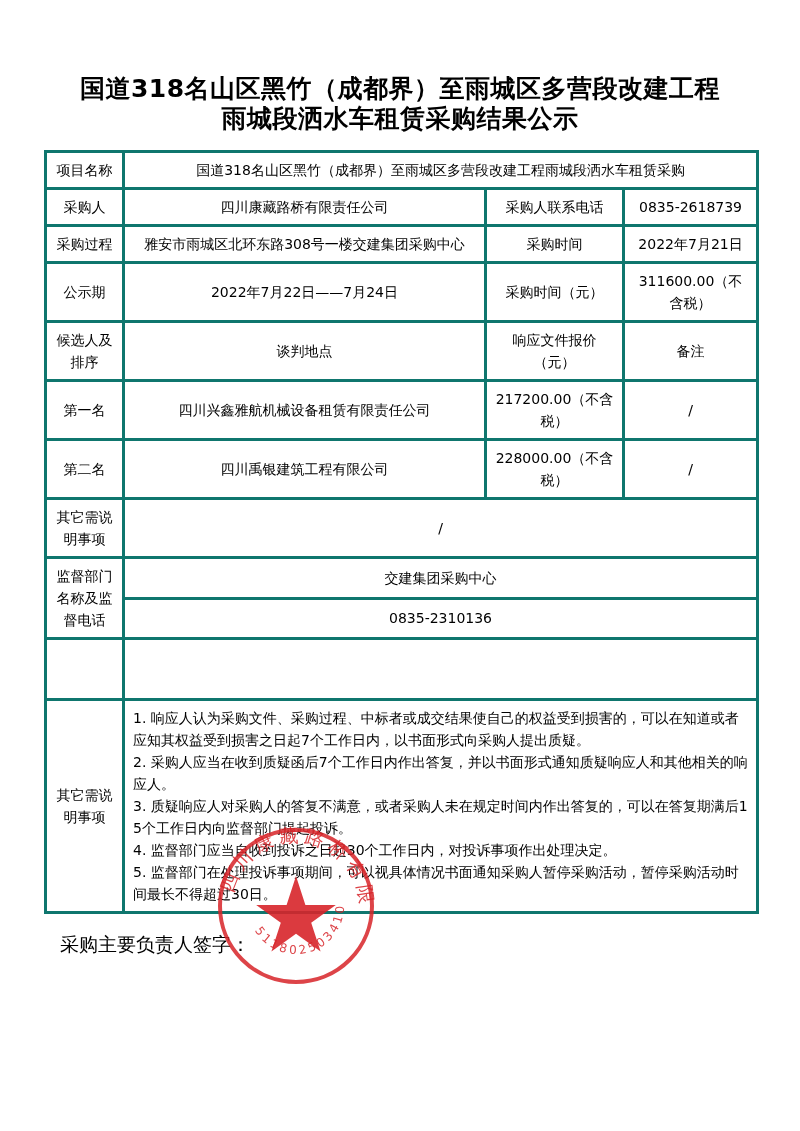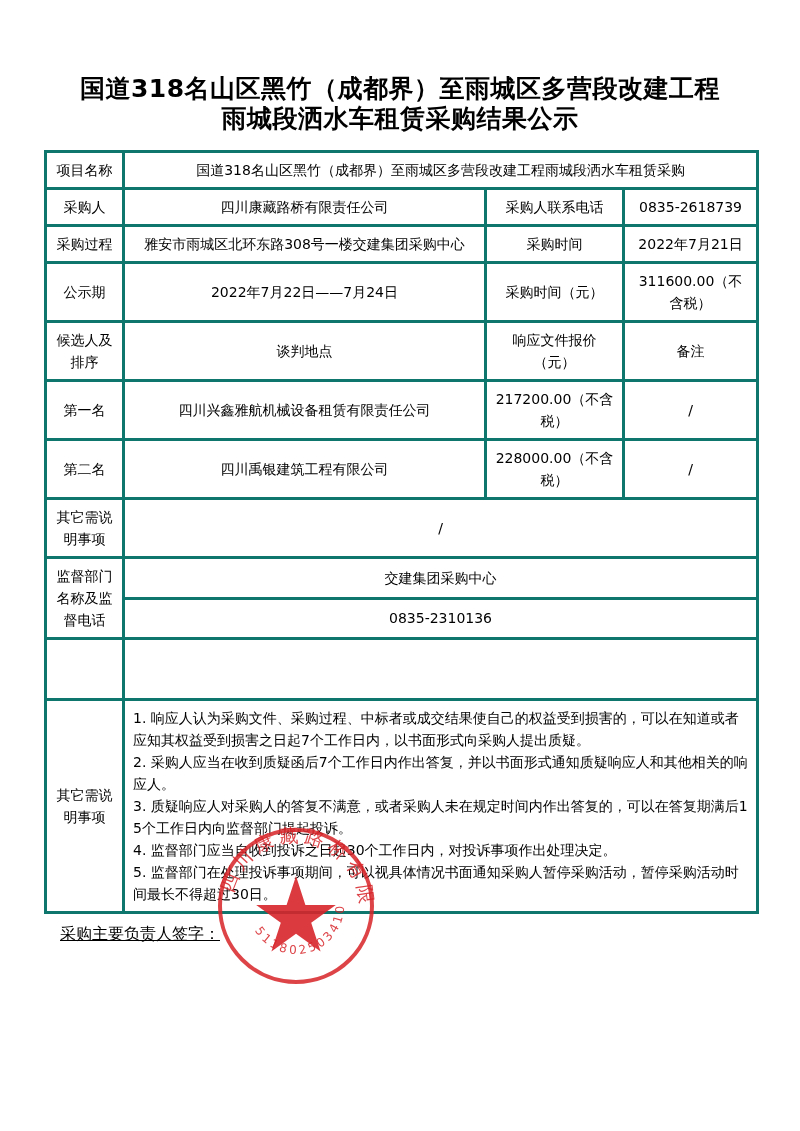--- a/index.html
+++ b/index.html
@@ -59,25 +59,24 @@
   .notes {
     font-size: 13px;
     line-height: 26px;
     text-align: left;
     padding: 10px 12px 14px 12px;
     vertical-align: top;
   }
   .notes p { margin: 0; text-indent: 0; }
 
   .sign-row {
-    margin-top: 10px;
-    font-size: 16px;
+    margin-top: 18px;
+    font-size: 19px;
     padding-left: 16px;
     position: relative;
-    text-decoration: underline;
   }
 
   
   .seal {
     position: absolute;
     left: 208px;
     top: 818px;
     width: 176px;
     height: 176px;
     pointer-events: none;

